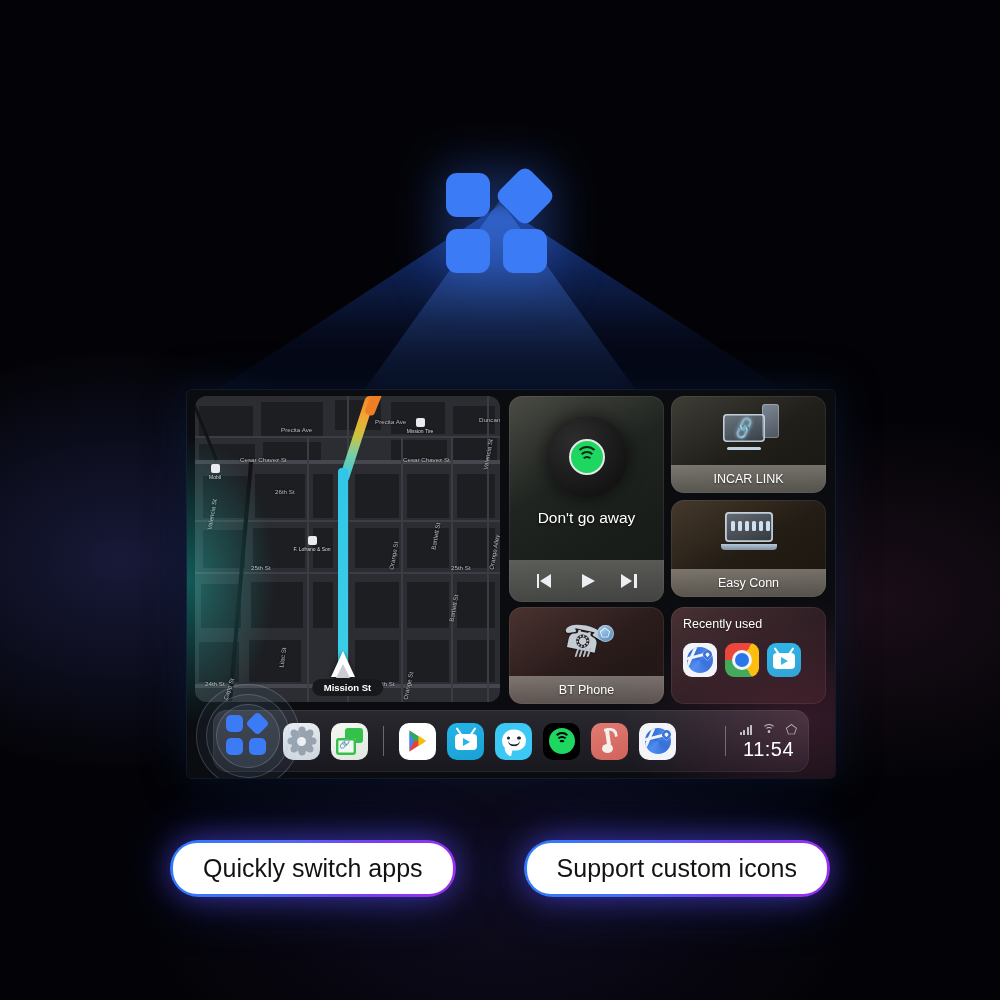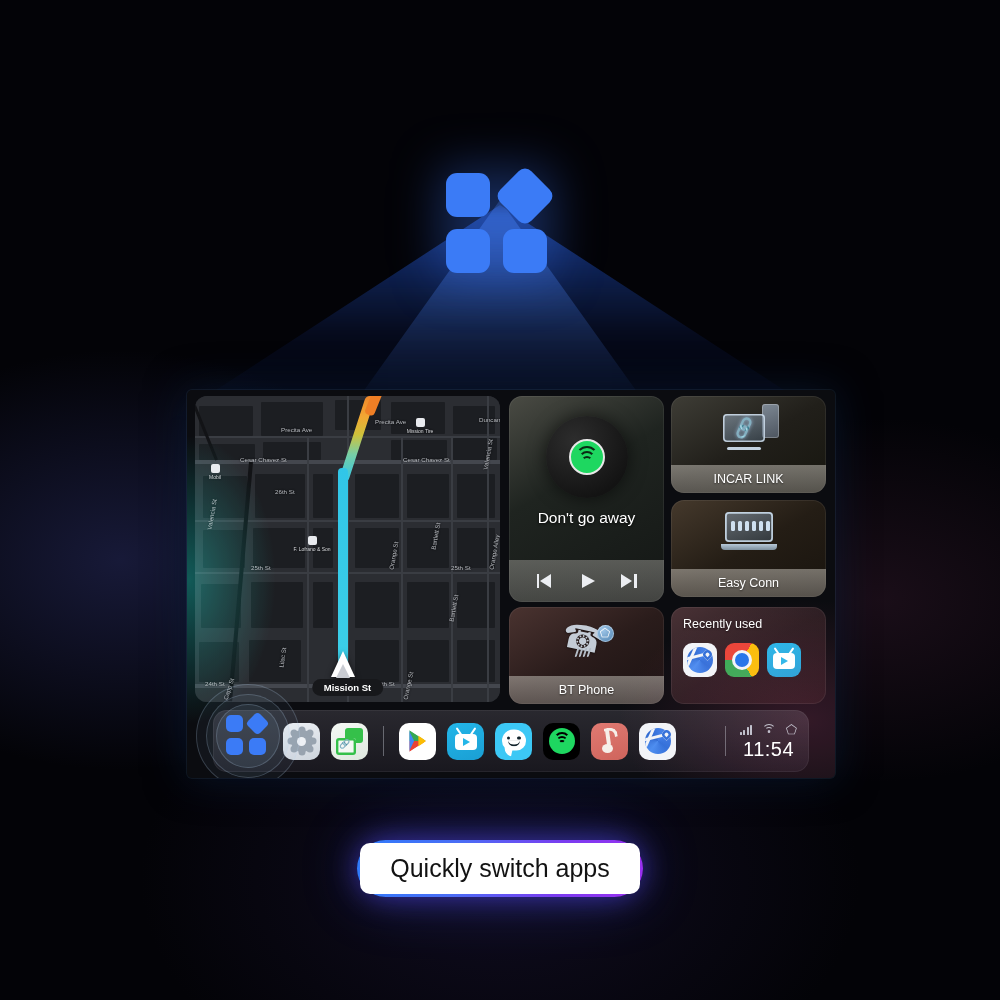--- a/index.html
+++ b/index.html
@@ -607,21 +607,21 @@
   }
   .pill-wrap {
     position: relative;
     padding: 3px;
     border-radius: 30px;
     background: linear-gradient(100deg, #2f7bfb 0%, #4a6df5 35%, #7a3cf0 70%, #9b2ff0 100%);
     box-shadow: 0 0 28px rgba(90,70,250,0.55), 0 0 60px rgba(60,90,250,0.30);
   }
   .pill {
     background: #ffffff;
-    border-radius: 10px;
+    border-radius: 24px;
     padding: 11px 30px;
     color: #121212;
     font-size: 25px;
     white-space: nowrap;
     font-family: "Liberation Sans", sans-serif;
   }
 </style>
 </head>
 <body>
 
@@ -894,15 +894,18 @@
       </div>
     </div>
 
     <div class="screen-tint"></div>
   </div>
 
   <div class="pills">
     <div class="pill-wrap">
       <div class="pill">Quickly switch apps</div>
     </div>
+    <div class="pill-wrap">
+      <div class="pill">Support custom icons</div>
+    </div>
   </div>
 
 </div>
 
 </body></html>

